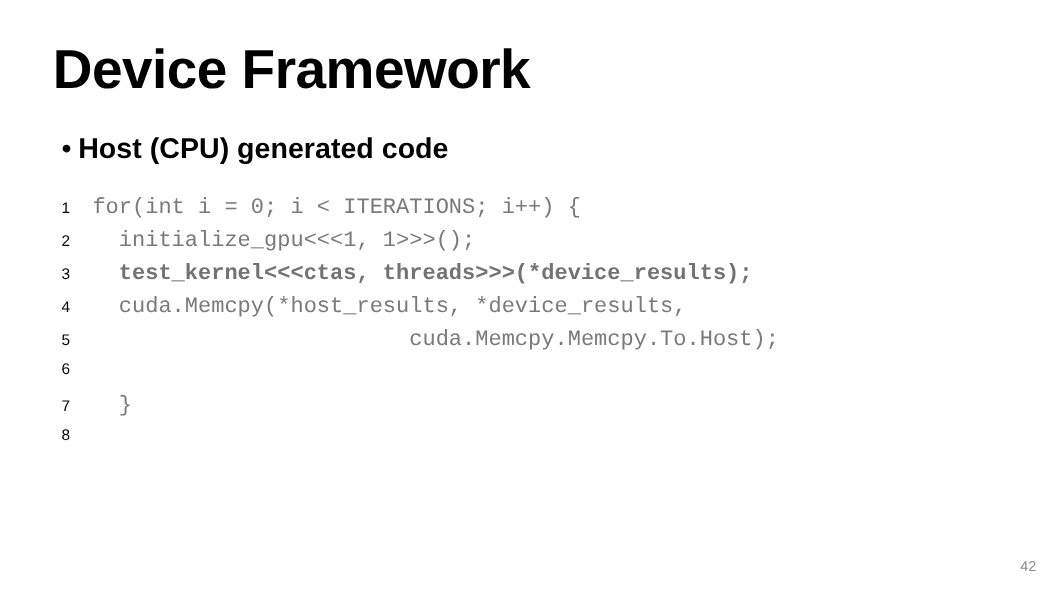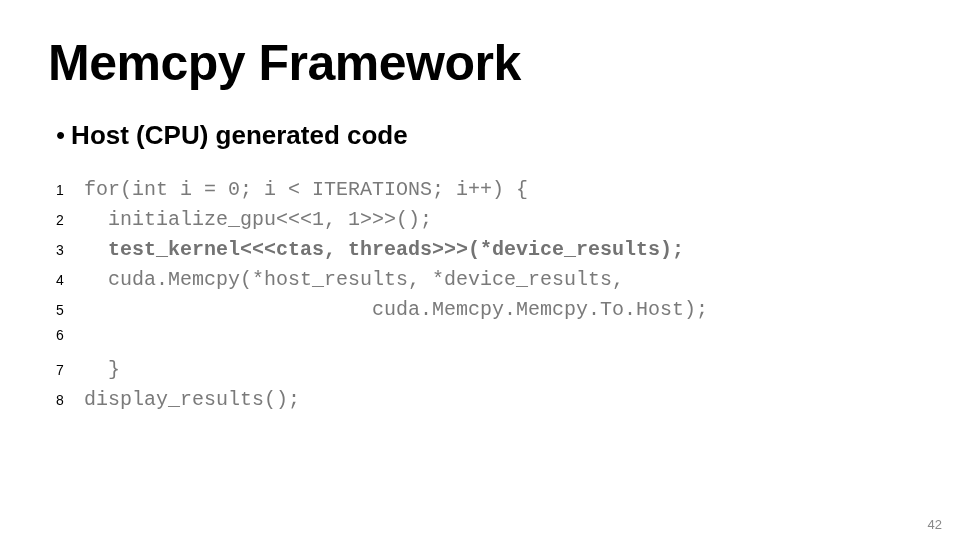--- a/index.html
+++ b/index.html
@@ -65,31 +65,31 @@
   .line-code {
     white-space: pre;
   }
   .bold-line .line-code {
     color: #737373;
     font-weight: 700;
   }
   .page-num {
     position: absolute;
     right: 18px;
-    bottom: 8px;
+    bottom: 18px;
     font-size: 13px;
     color: #8a8a8a;
   }
 </style>
 </head>
 <body>
 
 <div class="slide">
 
-  <div class="title">Memcpy Framework</div>
+  <div class="title">Device Framework</div>
 
   <div class="bullet-row">
     <span class="bullet-dot">•</span>
     <span class="bullet-text">Host (CPU) generated code</span>
   </div>
 
   <div class="code-block">
     <div class="code-row">
       <span class="line-num">1</span>
       <span class="line-code">for(int i = 0; i &lt; ITERATIONS; i++) {</span>
@@ -112,18 +112,17 @@
     </div>
     <div class="code-row">
       <span class="line-num">6</span>
     </div>
     <div class="code-row">
       <span class="line-num">7</span>
       <span class="line-code">  }</span>
     </div>
     <div class="code-row">
       <span class="line-num">8</span>
-      <span class="line-code">display_results();</span>
     </div>
   </div>
 
   <div class="page-num">42</div>
 </div>
 
 </body></html>

